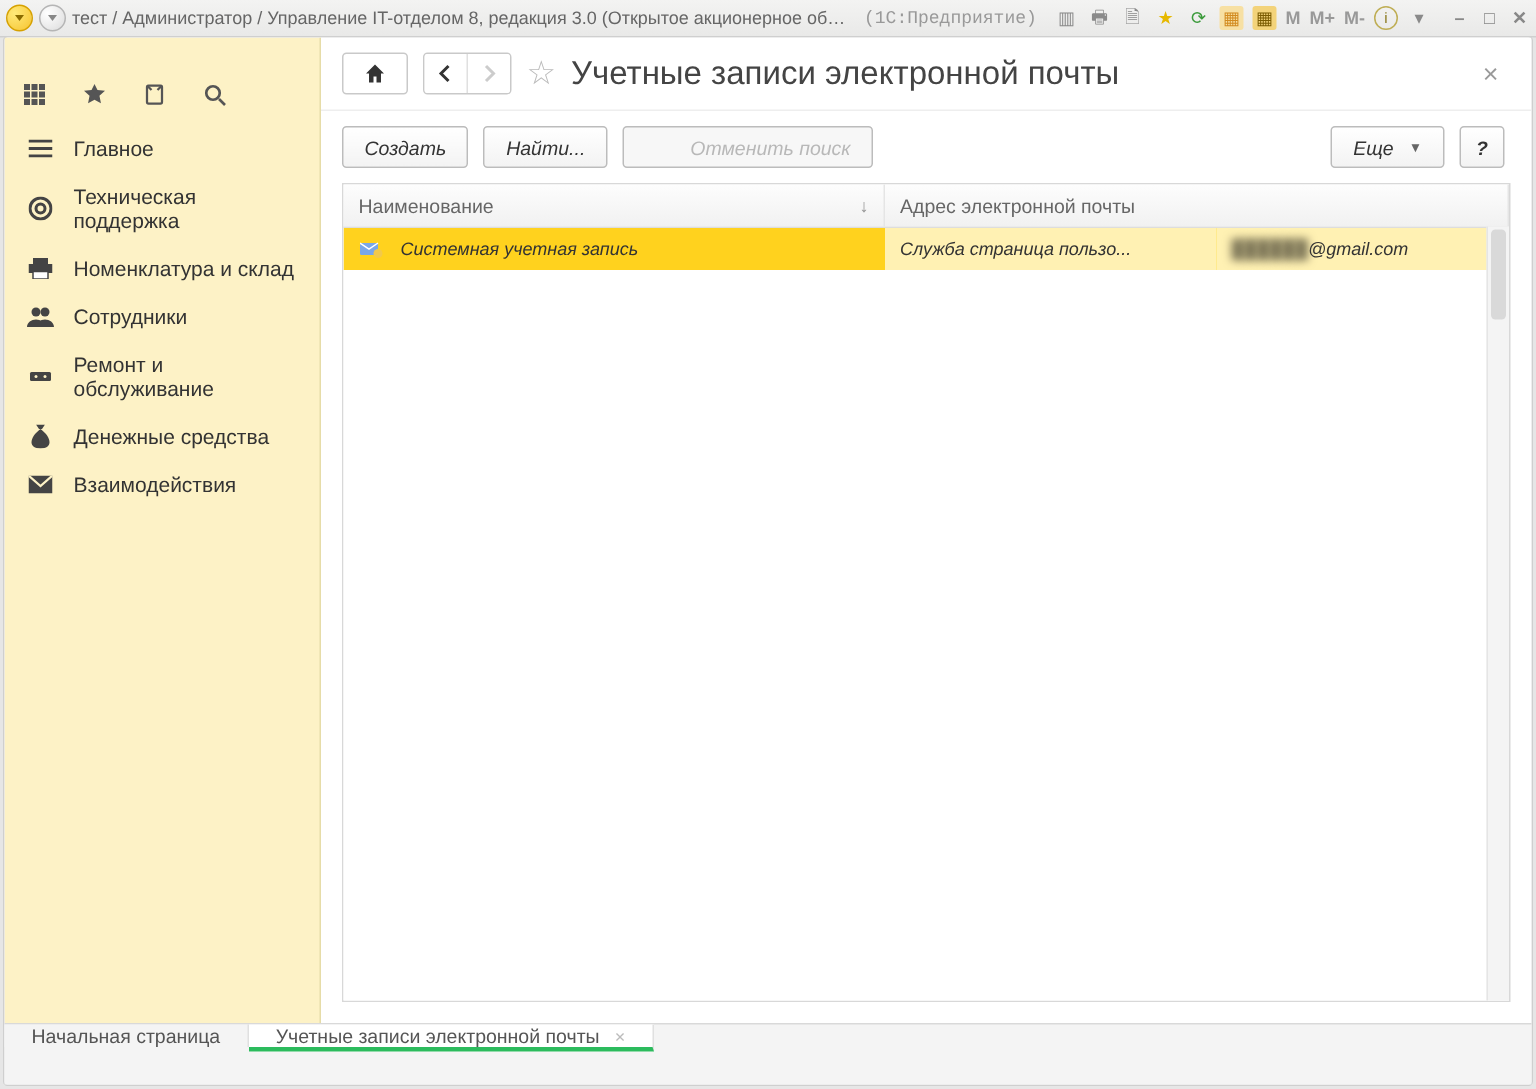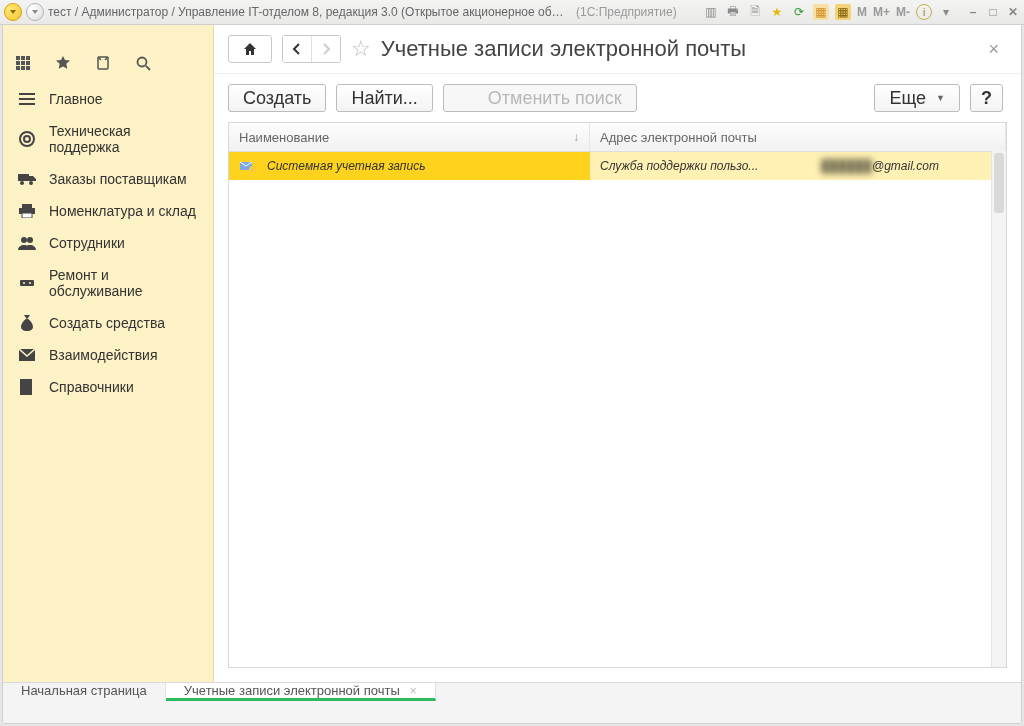--- a/index.html
+++ b/index.html
@@ -21,21 +21,21 @@
     gap: 4px;
   }
   .tb-btn-round {
     width: 16px; height: 16px; border-radius: 50%;
     display: inline-flex; align-items: center; justify-content: center;
     font-size: 10px; color: #555;
   }
   .tb-yellow { background: radial-gradient(circle at 30% 30%, #ffe979, #f6c431); border:1px solid #d6a100;}
   .tb-grey   { background: radial-gradient(circle at 30% 30%, #ffffff, #dcdcdc); border:1px solid #b5b5b5;}
   .tb-title { flex: 0 1 auto; white-space: nowrap; overflow: hidden; text-overflow: ellipsis; max-width: 520px; }
-  .tb-context { color:#999; margin-left:4px; white-space: nowrap;}
+  .tb-context { color:#999; margin-left:4px; white-space: nowrap; font-family: Liberation Mono, monospace;}
   .tb-spacer { flex: 1 1 auto; }
   .tb-icons { display:flex; gap:6px; align-items:center; }
   .tb-ico { width:16px; height:16px; display:inline-flex; align-items:center; justify-content:center; font-size:12px; color:#8a8a8a; }
   .tb-ico.green { color:#3a9a3a; }
   .tb-ico.orange { color:#d28b1f; background:#f7e0a3; border-radius:2px; }
   .tb-ico.cal { background:#f3d37a; border-radius:2px; color:#7a5b00;}
   .tb-M { font-weight:bold; color:#999; font-size:12px; }
   .tb-win { display:flex; gap:6px; margin-left:8px; }
   .tb-win span { width:14px; text-align:center; color:#888; font-weight:bold; }
 
@@ -84,22 +84,22 @@
   .star { color:#bbb; font-size:22px; }
   .page-title { font-size:22px; color:#444; }
   .close-x { margin-left:auto; color:#999; font-size:18px; padding:0 4px; cursor:pointer;}
 
   .toolbar {
     display:flex; align-items:center; gap:10px;
     padding:10px 18px 10px 14px;
   }
   .btn {
     height:26px; padding:0 14px; border:1px solid #bcbcbc; border-radius:3px;
-    background:linear-gradient(#ffffff,#f3f3f3); color:#333; font-size:18px;
-    display:inline-flex; align-items:center; cursor:pointer;
+    background:linear-gradient(#ffffff,#f3f3f3); color:#333; font-size:13px;
+    display:inline-flex; align-items:center; cursor:pointer;font-style:italic;
   }
   .btn.disabled { color:#b8b8b8; background:#f7f7f7;padding-left:44px; }
   .btn.more::after { content:"▼"; font-size:9px; margin-left:10px; color:#666;}
   .btn.help { padding:0 10px; font-weight:bold;}
   .toolbar-spacer { flex:1; }
 
   
   .table-wrap { flex:1; margin:0 14px 14px 14px; border:1px solid #d8d8d8; display:flex; flex-direction:column; position:relative; }
   .thead { display:flex; background:linear-gradient(#fdfdfd,#f1f1f1); border-bottom:1px solid #ddd; height:28px; }
   .th { padding:6px 10px; color:#666; font-size:13px; border-right:1px solid #e5e5e5; display:flex; align-items:center; }
@@ -224,30 +224,20 @@
         <span class="sb-ico">
             <svg width="16" height="16" viewBox="0 0 16 16">
               <circle cx="8" cy="8" r="7" fill="none" stroke="#444" stroke-width="2"></circle>
               <circle cx="8" cy="8" r="3" fill="none" stroke="#444" stroke-width="2"></circle>
             </svg>
           </span>
         <span class="sb-label">Техническая поддержка</span>
       </div>
       <div class="sb-item">
         <span class="sb-ico">
-            <svg width="18" height="12" viewBox="0 0 18 12">
-              <path d="M0 1h11v7H0zM11 3h4l3 3v2h-7z" fill="#444"></path>
-              <circle cx="4" cy="10" r="2" fill="#444"></circle>
-              <circle cx="13" cy="10" r="2" fill="#444"></circle>
-            </svg>
-          </span>
-        <span class="sb-label">Заказы поставщикам</span>
-      </div>
-      <div class="sb-item">
-        <span class="sb-ico">
             <svg width="16" height="14" viewBox="0 0 16 14">
               <rect x="3" y="0" width="10" height="4" fill="#444"></rect>
               <rect x="0" y="4" width="16" height="6" fill="#444"></rect>
               <rect x="3" y="9" width="10" height="5" fill="#fff" stroke="#444"></rect>
             </svg>
           </span>
         <span class="sb-label">Номенклатура и склад</span>
       </div>
       <div class="sb-item">
         <span class="sb-ico">
@@ -268,39 +258,30 @@
             </svg>
           </span>
         <span class="sb-label">Ремонт и обслуживание</span>
       </div>
       <div class="sb-item">
         <span class="sb-ico">
             <svg width="14" height="16" viewBox="0 0 14 16">
               <path d="M4 0h6l-2 3h-2zM7 3C3 6 1 9 1 12c0 2 2 4 6 4s6-2 6-4c0-3-2-6-6-9z" fill="#444"></path>
             </svg>
           </span>
-        <span class="sb-label">Создать средства</span>
+        <span class="sb-label">Денежные средства</span>
       </div>
       <div class="sb-item active">
         <span class="sb-ico">
             <svg width="16" height="12" viewBox="0 0 16 12">
               <rect x="0" y="0" width="16" height="12" fill="#444"></rect>
               <path d="M0 0l8 7 8-7" fill="none" stroke="#fdf2c6" stroke-width="1.5"></path>
             </svg>
           </span>
         <span class="sb-label">Взаимодействия</span>
-      </div>
-      <div class="sb-item">
-        <span class="sb-ico">
-            <svg width="14" height="16" viewBox="0 0 14 16">
-              <rect x="2" y="0" width="10" height="16" fill="#444"></rect>
-              <rect x="0" y="0" width="3" height="16" fill="#444"></rect>
-            </svg>
-          </span>
-        <span class="sb-label">Справочники</span>
       </div>
     </div>
 
     <div class="content">
 
       <div class="page-header">
         <span class="navbtn">
           <svg width="14" height="14" viewBox="0 0 14 14">
               <path d="M7 1L1 7h2v6h3V9h2v4h3V7h2z" fill="#333"></path>
             </svg>
@@ -341,21 +322,21 @@
             <div class="td col-name">
               <span class="row-ico">
                 <svg width="16" height="12" viewBox="0 0 16 12">
                     <rect x="0" y="2" width="12" height="8" fill="#7aa7e8" rx="1"></rect>
                     <path d="M0 2l6 4 6-4" fill="none" stroke="#fff" stroke-width="1"></path>
                     <circle cx="12" cy="9" r="3" fill="#f3c94a"></circle>
                   </svg>
               </span>
               <span style="font-weight:500;">Системная учетная запись</span>
             </div>
-            <div class="td col-user">Служба поддержки пользо...</div>
+            <div class="td col-user">Служба страница пользо...</div>
             <div class="td col-mail">
               <span class="mail-blur">██████</span>
                 <span>@gmail.com</span>
             </div>
           </div>
         </div>
         <div class="vscroll">
             <div class="thumb"></div>
           </div>
       </div>

